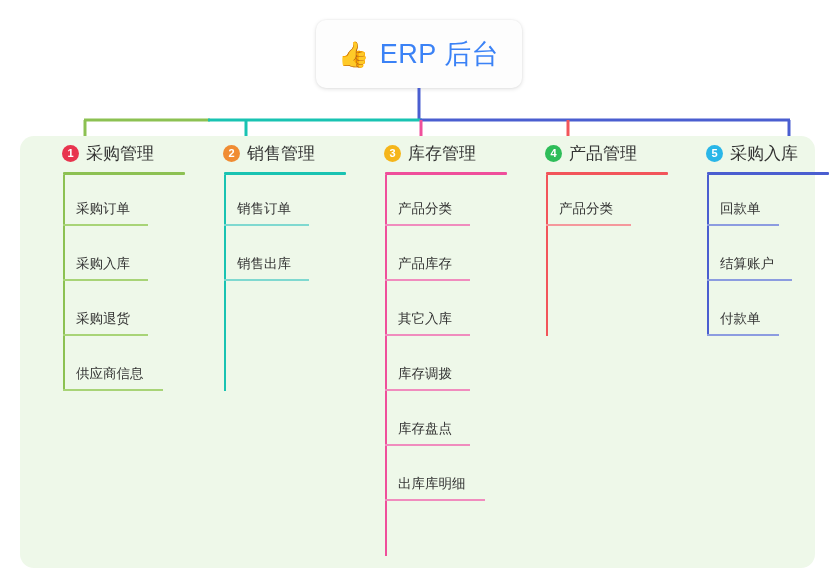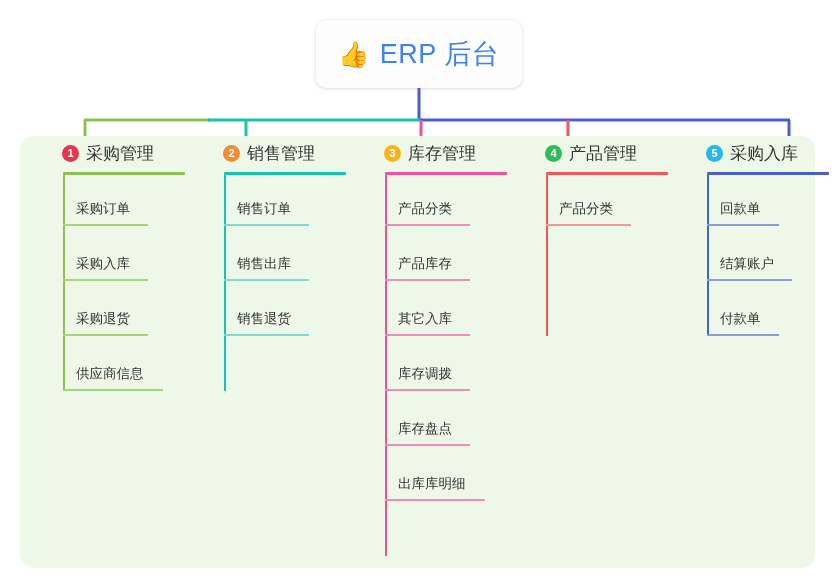--- a/index.html
+++ b/index.html
@@ -200,24 +200,20 @@
         <div class="branch">
           <div class="spine" style="background: rgb(25, 195, 178); height: 216px;"></div>
           <div class="leaf">
             <span class="leaf-label">销售订单</span>
             <div class="leaf-rule" style="background: rgb(127, 217, 208); width: 85px;"></div>
           </div>
           <div class="leaf">
             <span class="leaf-label">销售出库</span>
             <div class="leaf-rule" style="background: rgb(127, 217, 208); width: 85px;"></div>
           </div>
-          <div class="leaf">
-            <span class="leaf-label">销售退货</span>
-            <div class="leaf-rule" style="background: rgb(127, 217, 208); width: 85px;"></div>
-          </div>
         </div>
       </div>
       <div class="column" style="left: 346px;">
         <div class="col-header">
           <span class="badge" style="background: rgb(245, 181, 26);">3</span>
           <span class="col-title">库存管理</span>
         </div>
         <div class="header-rule" style="background: rgb(239, 79, 155); width: 122px; margin-left: 19px;"></div>
         <div class="branch">
           <div class="spine" style="background: rgb(239, 79, 155); height: 381px;"></div>

